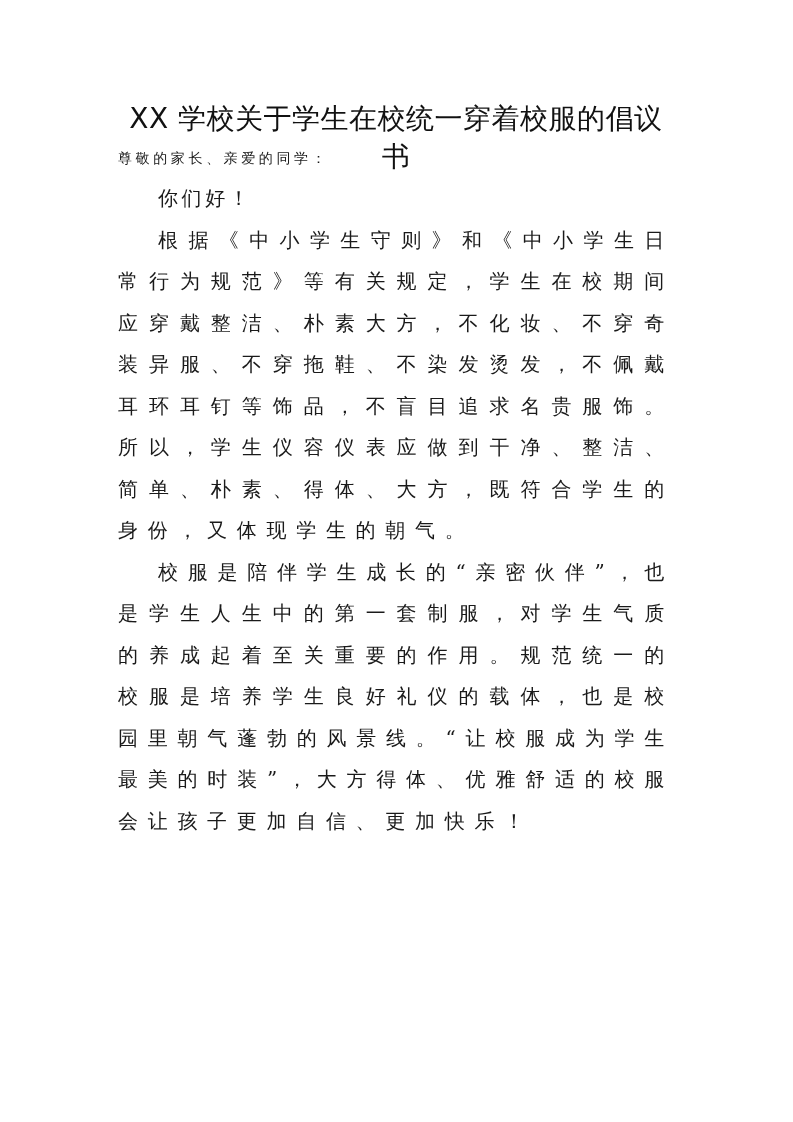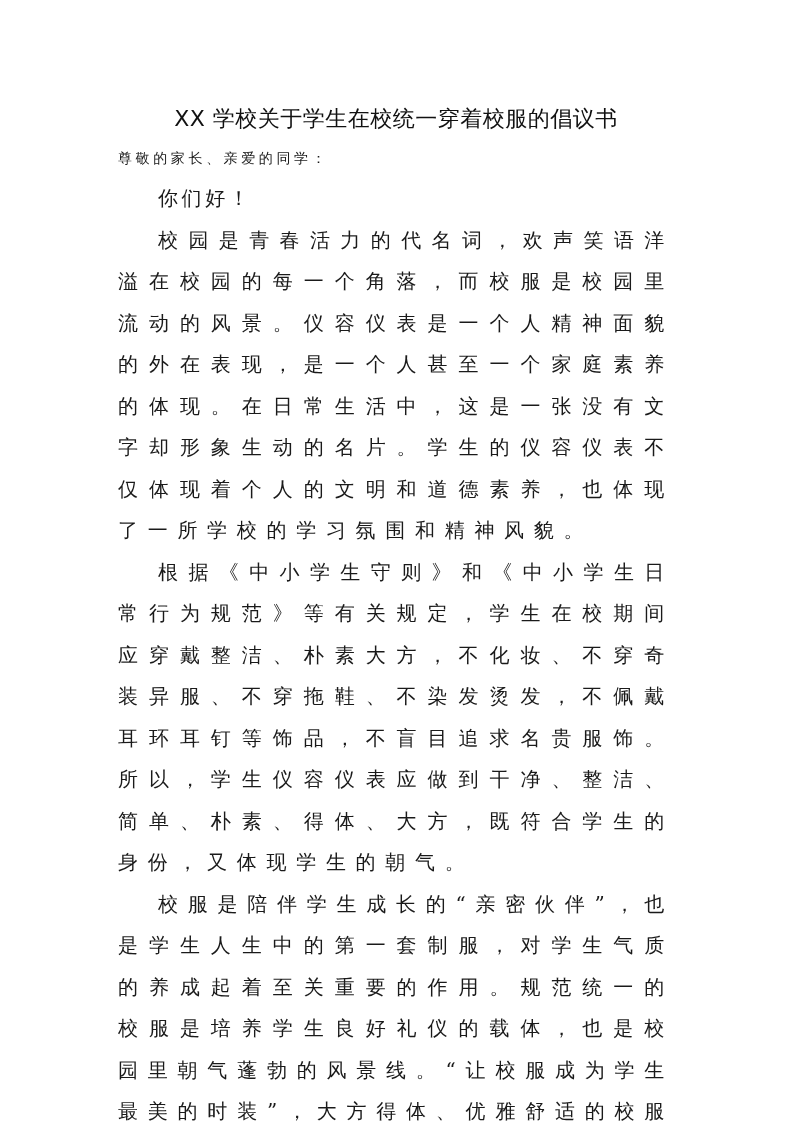--- a/index.html
+++ b/index.html
@@ -16,21 +16,21 @@
     color: #1a1a1a;
   }
   .page {
     position: absolute;
     left: 118px;
     top: 100px;
     width: 556px;
   }
   .title {
     font-family: "DejaVu Sans", "Liberation Sans", sans-serif;
-    font-size: 22px;
+    font-size: 28px;
     text-align: center;
     height: 38px;
     line-height: 38px;
     margin: 0;
     font-weight: normal;
     color: #111;
     letter-spacing: 0.5px;
   }
   .salutation {
     font-size: 14px;
@@ -55,17 +55,16 @@
     text-indent: 40px;
   }
 </style>
 </head>
 <body>
 
 <div class="page">
   <h1 class="title">XX 学校关于学生在校统一穿着校服的倡议书</h1>
   <p class="salutation">尊敬的家长、亲爱的同学：</p>
   <p class="para greet">你们好！</p>
-  <p class="para">校园是青春活力的代名词，欢声笑语洋溢在校园的每一个角落，而校服是校园里流动的风景。仪容仪表是一个人精神面貌的外在表现，是一个人甚至一个家庭素养的体现。在日常生活中，这是一张没有文字却形象生动的名片。学生的仪容仪表不仅体现着个人的文明和道德素养，也体现了一所学校的学习氛围和精神风貌。</p>
   <p class="para">根据《中小学生守则》和《中小学生日常行为规范》等有关规定，学生在校期间应穿戴整洁、朴素大方，不化妆、不穿奇装异服、不穿拖鞋、不染发烫发，不佩戴耳环耳钉等饰品，不盲目追求名贵服饰。所以，学生仪容仪表应做到干净、整洁、简单、朴素、得体、大方，既符合学生的身份，又体现学生的朝气。</p>
   <p class="para">校服是陪伴学生成长的“亲密伙伴”，也是学生人生中的第一套制服，对学生气质的养成起着至关重要的作用。规范统一的校服是培养学生良好礼仪的载体，也是校园里朝气蓬勃的风景线。“让校服成为学生最美的时装”，大方得体、优雅舒适的校服会让孩子更加自信、更加快乐！</p>
 
 </div>
 
 </body></html>

